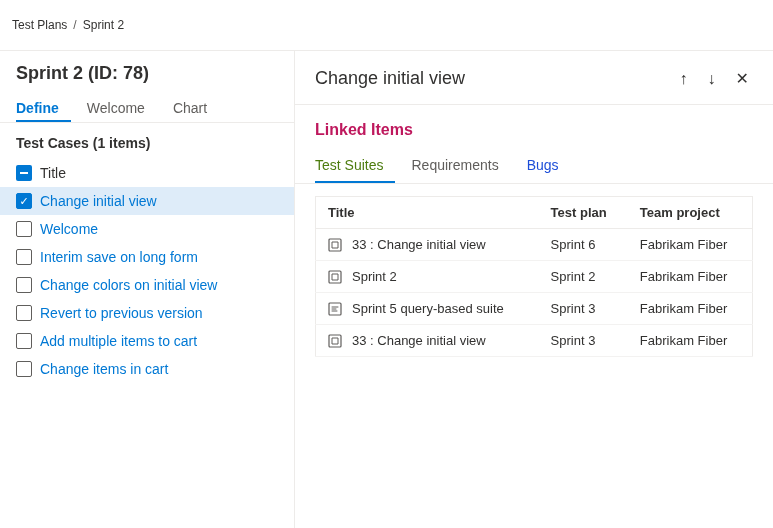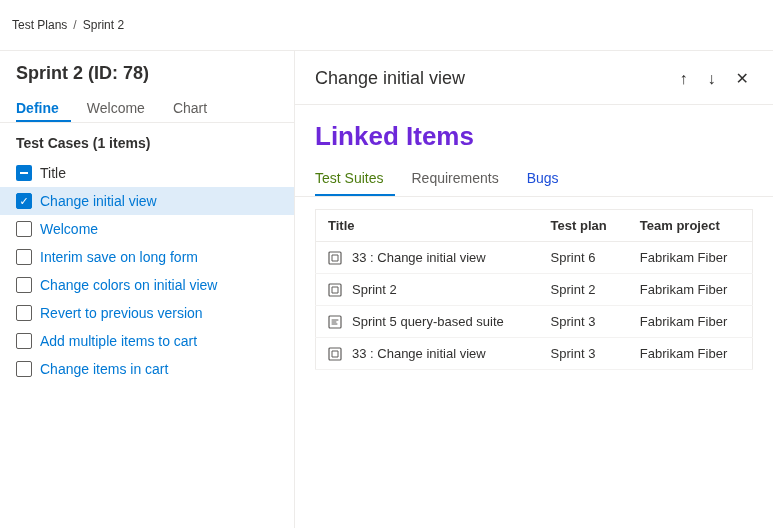--- a/index.html
+++ b/index.html
@@ -198,23 +198,23 @@
       color: #323130;
       padding: 4px;
       display: flex;
       align-items: center;
       justify-content: center;
       font-size: 16px;
     }
 
     .linked-items-title {
       padding: 16px 20px 4px;
-      font-size: 26px;
+      font-size: 16px;
       font-weight: 600;
-      color: #6d28d9;
+      color: #be185d;
       flex-shrink: 0;
     }
 
     .right-tabs {
       display: flex;
       padding: 8px 20px 0;
       border-bottom: 1px solid #edebe9;
       flex-shrink: 0;
     }
 

